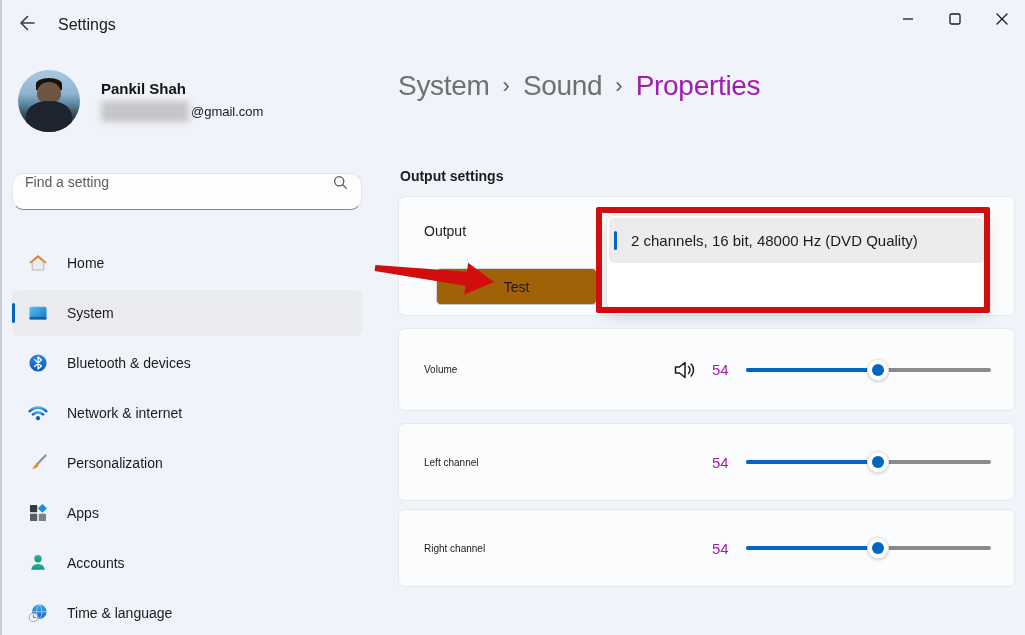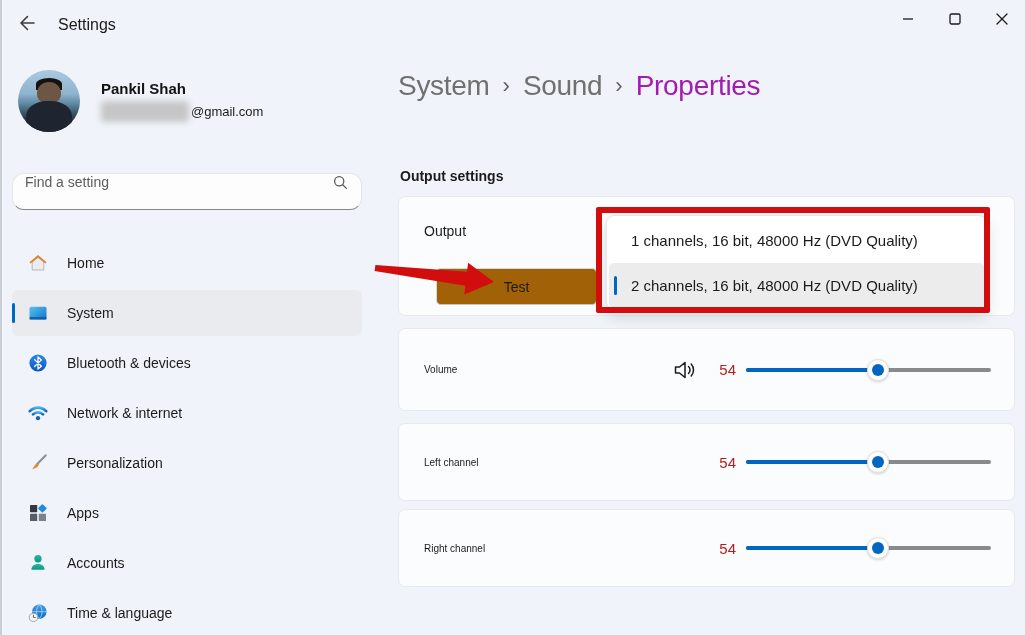--- a/index.html
+++ b/index.html
@@ -103,21 +103,21 @@
     background:#a16207; border:1px solid #d6d8db; border-bottom-color:#c4c6c9;
     border-radius:5px; font-family:inherit; font-size:14px; color:#1b1b1b; cursor:pointer;
   }
 
   .card-slider { height:83px; display:flex; align-items:center; }
   .card-volume { top:280px; }
   .card-left   { top:375px; height:78px; }
   .card-right  { top:461px; height:78px; }
   .slider-label { font-size:10px; color:#1b1b1b; margin-left:25px; flex:1; }
   .speaker-wrap { width:26px; height:26px; display:flex; margin-right:14px; }
-  .slider-value { font-size:15px; color:#b91c1c; width:24px; text-align:right; margin-right:10px; }
+  .slider-value { font-size:15px; color:#a21caf; width:24px; margin-right:10px; }
   .slider { position:relative; width:245px; height:4px; border-radius:2px; background:#898a8c; margin-right:23px; }
   .slider .fill { position:absolute; left:0; top:0; height:4px; border-radius:2px; background:#0067c0; }
   .slider .thumb {
     position:absolute; top:50%; transform:translate(-50%,-50%);
     width:22px; height:22px; border-radius:50%; background:#ffffff;
     border:1px solid #e1e3e6; box-shadow:0 1px 3px rgba(0,0,0,.18); cursor:pointer;
   }
   .slider .thumb::after {
     content:""; position:absolute; left:4px; top:4px; width:12px; height:12px;
     border-radius:50%; background:#0067c0;
@@ -385,24 +385,20 @@
       <span class="slider-value">54</span>
       <div class="slider">
         <div class="fill" style="width: 54%;"></div>
         <div class="thumb" style="left: 54%;"></div>
       </div>
     </section>
 
   </main>
 
   <div class="dropdown">
-    <div class="dd-option">
-
-      <span class="dd-label">1 channels, 16 bit, 48000 Hz (DVD Quality)</span>
-    </div>
     <div class="dd-option selected">
       <span class="dd-pill"></span>
       <span class="dd-label">2 channels, 16 bit, 48000 Hz (DVD Quality)</span>
     </div>
   </div>
 
   <div class="red-box"></div>
 
   <svg class="arrow-overlay" viewBox="0 0 1025 635">
     <polygon points="372.6,271.0 463.4,285.7 462.3,294.6 492,282 466.1,262.8 465.0,271.7 373.4,265.0" fill="#d20d0d"></polygon>

